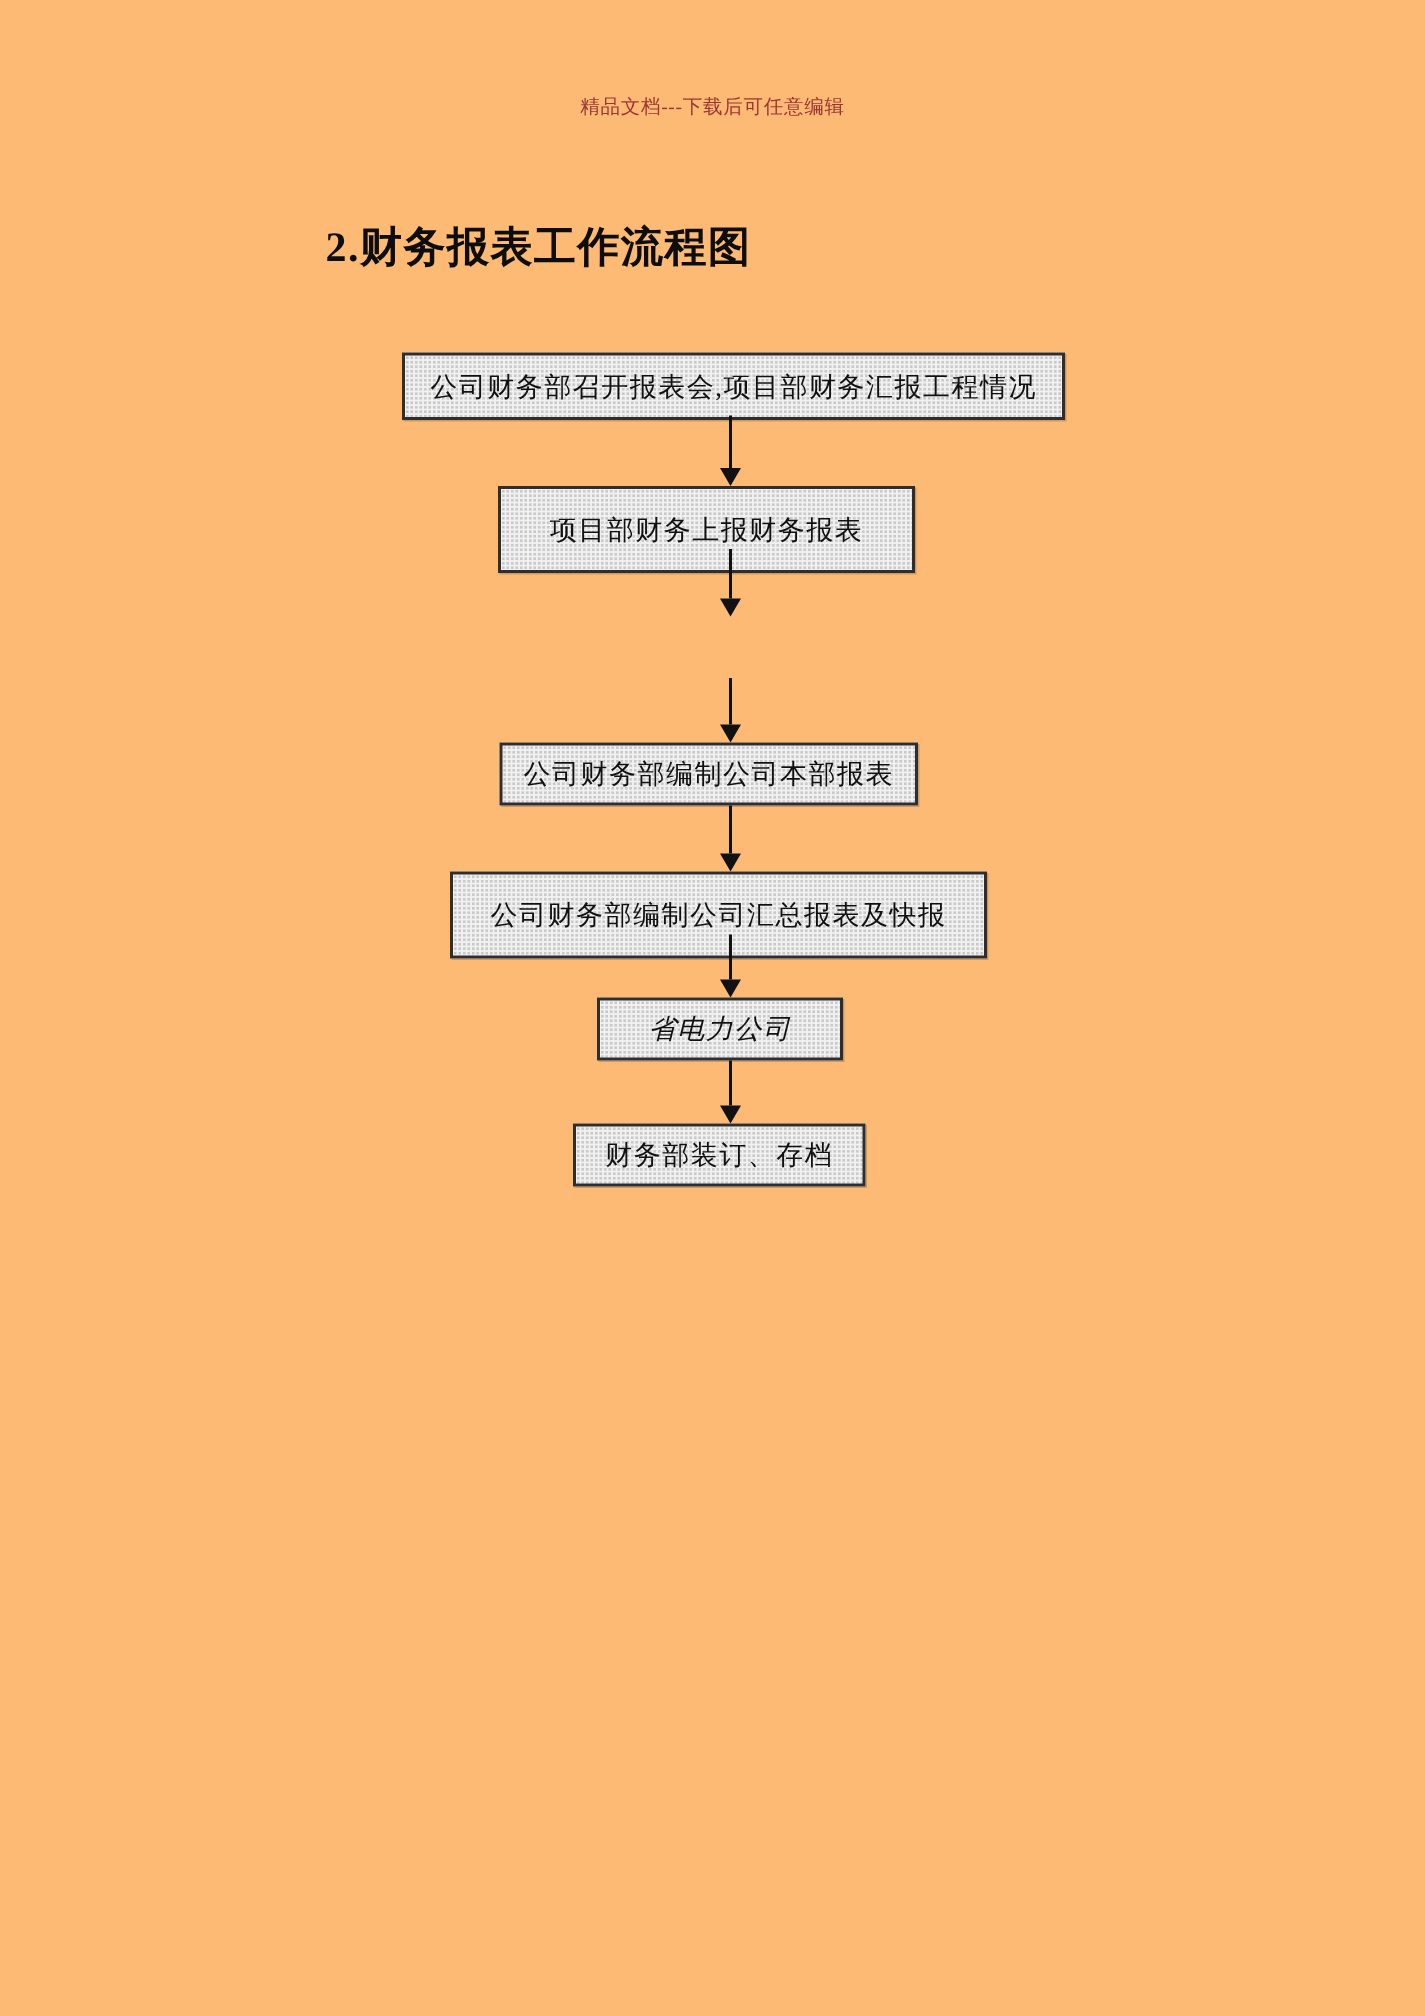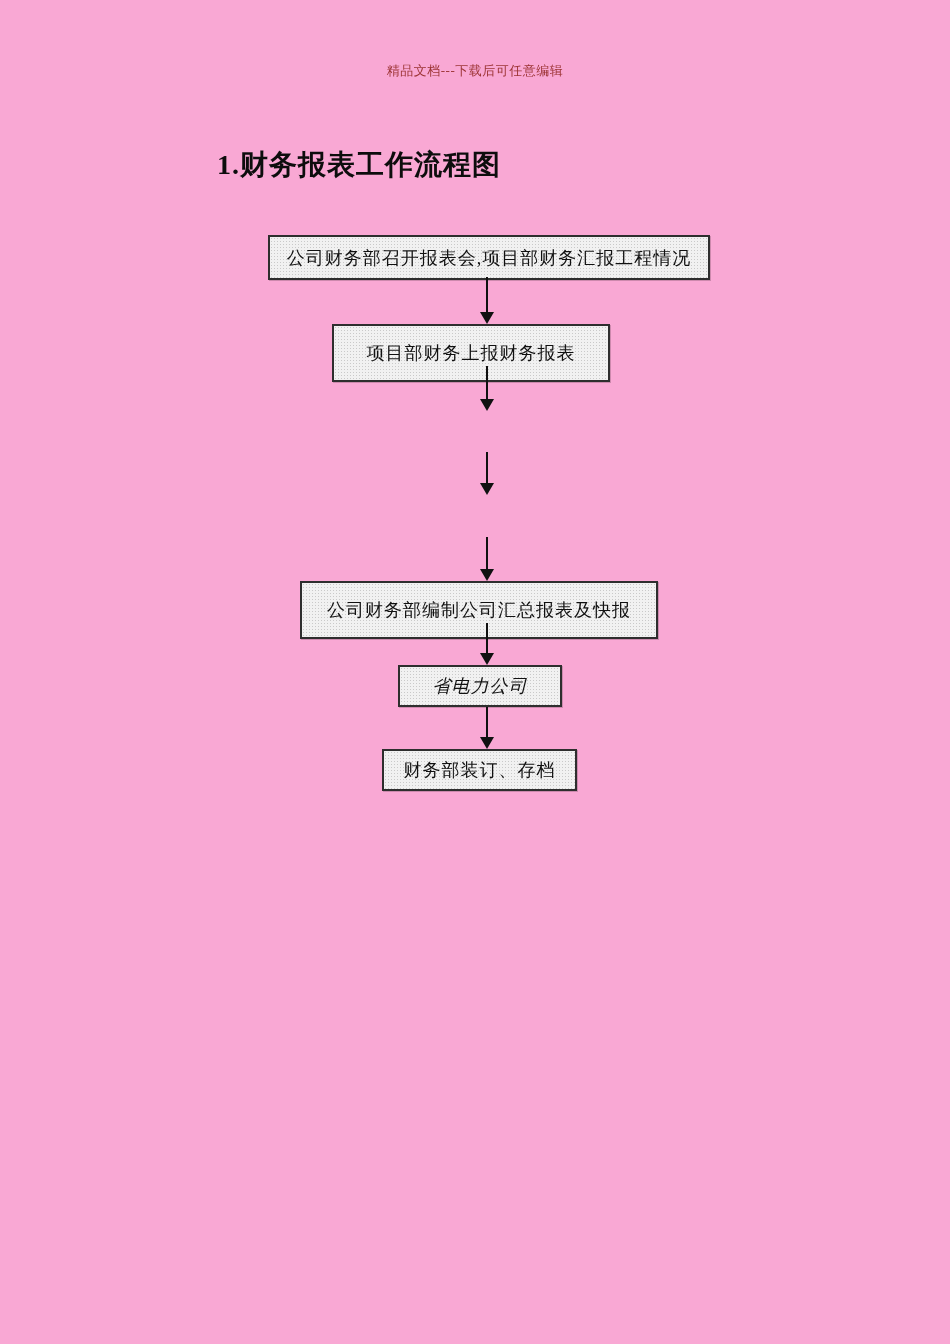--- a/index.html
+++ b/index.html
@@ -4,21 +4,21 @@
 <style>
   html, body {
     margin: 0;
     padding: 0;
     background: #ffffff;
   }
   .page {
     position: relative;
     width: 950px;
     height: 1344px;
-    background: #f9a8d4;
+    background: #fdba74;
     overflow: hidden;
     font-family: "Liberation Serif", "DejaVu Serif", serif;
   }
   .watermark {
     position: absolute;
     top: 62px;
     left: 0;
     width: 100%;
     text-align: center;
     font-size: 13px;
@@ -68,27 +68,28 @@
     border-top: 12px solid #111111;
   }
 </style>
 </head>
 <body>
 
 <div class="page">
 
   <div class="watermark">精品文档---下载后可任意编辑</div>
 
-  <h1 class="doc-title" style="margin:0;">1.财务报表工作流程图</h1>
+  <h1 class="doc-title" style="margin:0;">2.财务报表工作流程图</h1>
 
   <div class="flow-box" style="left:268px; top:235px; width:442px; height:45px;">公司财务部召开报表会,项目部财务汇报工程情况</div>
 
   <div class="flow-box" style="left:332px; top:324px; width:278px; height:58px;">项目部财务上报财务报表</div>
 
 
+  <div class="flow-box" style="left:333px; top:495px; width:279px; height:42px;">公司财务部编制公司本部报表</div>
 
   <div class="flow-box" style="left:300px; top:581px; width:358px; height:58px;">公司财务部编制公司汇总报表及快报</div>
 
   <div class="flow-box" style="left:398px; top:665px; width:164px; height:42px;font-style:italic;">省电力公司</div>
 
   <div class="flow-box" style="left:382px; top:749px; width:195px; height:42px;text-align:center;">财务部装订、存档</div>
 
   <div class="flow-arrow" style="top:277px; height:35px;"></div>
   <div class="flow-arrow" style="top:366px; height:33px;"></div>
   <div class="flow-arrow" style="top:452px; height:31px;"></div>

